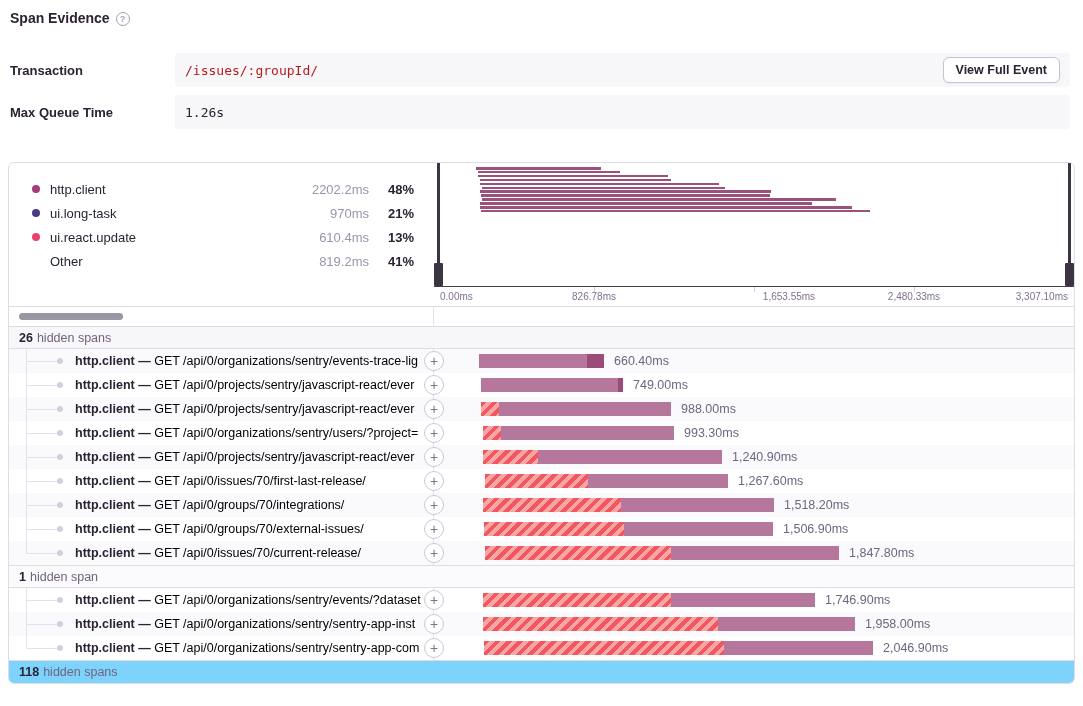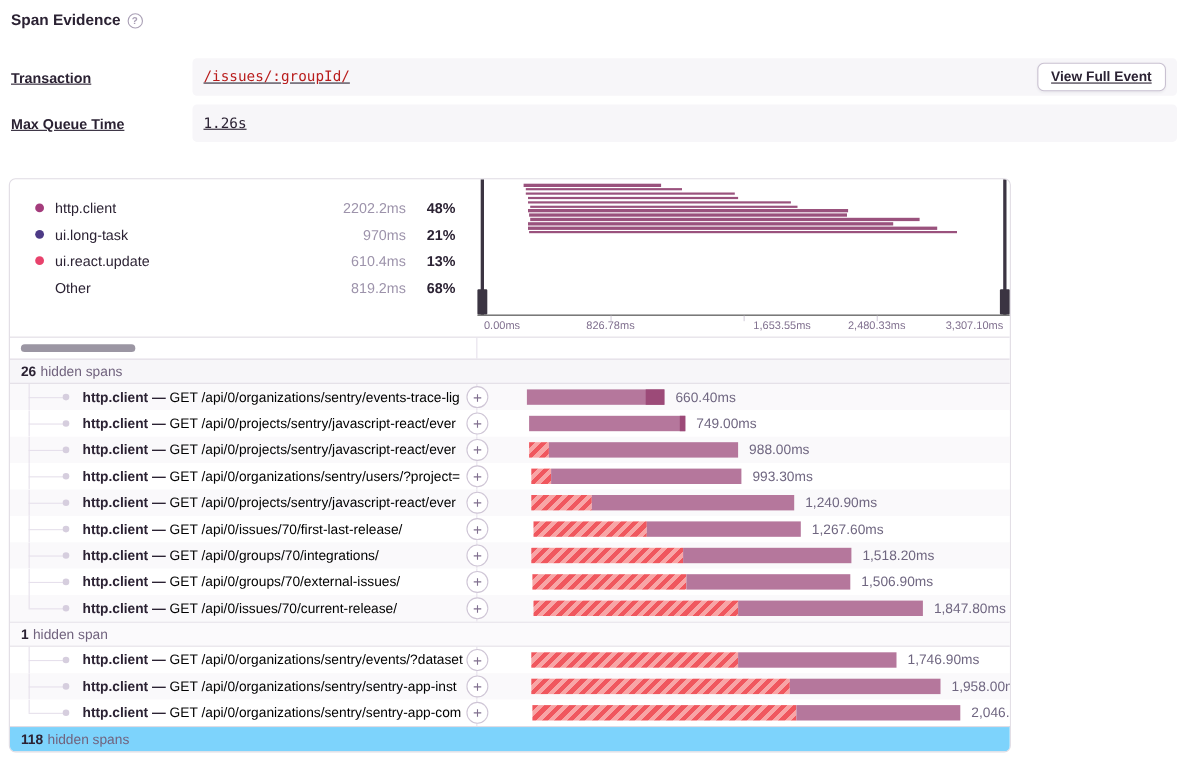--- a/index.html
+++ b/index.html
@@ -8,37 +8,37 @@
     font-family: "Liberation Sans", sans-serif; color: #2b2233;
   }
   .page-title-row { padding: 10px 0 0 10px; display: flex; align-items: center; gap: 6px; }
   .page-title { font-size: 14px; font-weight: 700; color: #2b2233; }
   .help-icon {
     width: 14px; height: 14px; border: 1.5px solid #a99fb5; border-radius: 50%;
     font-size: 9px; color: #a99fb5; display: inline-flex; align-items: center; justify-content: center;
     font-weight: 700; margin-top: 1px;
   }
   .kv-section { margin-top: 27px; }
-  .kv-row { display: flex; align-items: center; margin-bottom: 8px; text-decoration: underline; }
+  .kv-row { display: flex; align-items: center; margin-bottom: 8px; }
   .kv-label { width: 175px; padding-left: 10px; font-size: 13px; font-weight: 700; color: #2b2233; }
   .kv-value-box {
     flex: 1; margin-right: 13px; height: 34px; background: #f7f6f9; border-radius: 4px;
     display: flex; align-items: center; padding: 0 10px;
     font-family: "DejaVu Sans Mono", monospace; font-size: 13px;
   }
   .txn-link { color: #b91c1c; text-decoration: none; }
   .btn {
     margin-left: auto; height: 26px; padding: 0 12px; background: #fff;
     border: 1px solid #c9c1d1; border-radius: 6px; font-family: "Liberation Sans", sans-serif;
     font-size: 12.5px; font-weight: 700; color: #2b2233; cursor: pointer;
     box-shadow: 0 1px 2px rgba(43,34,51,0.05);
   }
   
   .panel {
-    margin: 33px 8px 0 8px; width: 911px; border: 1px solid #e0dce4;
+    margin: 33px 8px 0 8px; width: 1067px; border: 1px solid #e0dce4;
     border-radius: 6px; background: #fff; overflow: hidden;
   }
   .panel-top { display: flex; height: 143px; }
   .legend { width: 425px; padding: 14px 20px 0 23px; }
   .legend-row { height: 24px; display: flex; align-items: center; font-size: 13px; }
   .legend-dot { width: 8px; height: 8px; border-radius: 50%; margin-right: 10px; flex: 0 0 8px; }
   .legend-name { flex: 1; color: #2b2233; }
   .legend-value { width: 110px; text-align: right; color: #9d93ab; }
   .legend-pct { width: 45px; text-align: right; font-weight: 700; color: #2b2233; }
   .mini-col { flex: 1; display: flex; flex-direction: column; }
@@ -128,21 +128,21 @@
         <div class="legend-row">
           <span class="legend-dot" style="background: rgb(232, 66, 108);"></span>
           <span class="legend-name">ui.react.update</span>
           <span class="legend-value">610.4ms</span>
           <span class="legend-pct">13%</span>
         </div>
         <div class="legend-row">
           <span class="legend-dot" style="background: transparent;"></span>
           <span class="legend-name">Other</span>
           <span class="legend-value">819.2ms</span>
-          <span class="legend-pct">68%</span>
+          <span class="legend-pct">41%</span>
         </div>
       </div>
     <div class="mini-col">
       <div class="minimap">
         <div>
             <div class="mini-bar" style="left: 42px; width: 125px; top: 4px;"></div>
             <div class="mini-bar" style="left: 44px; width: 142px; top: 7.9px;"></div>
             <div class="mini-bar" style="left: 44px; width: 190px; top: 11.8px;"></div>
             <div class="mini-bar" style="left: 46px; width: 191px; top: 15.7px;"></div>
             <div class="mini-bar" style="left: 46px; width: 239px; top: 19.6px;"></div>

